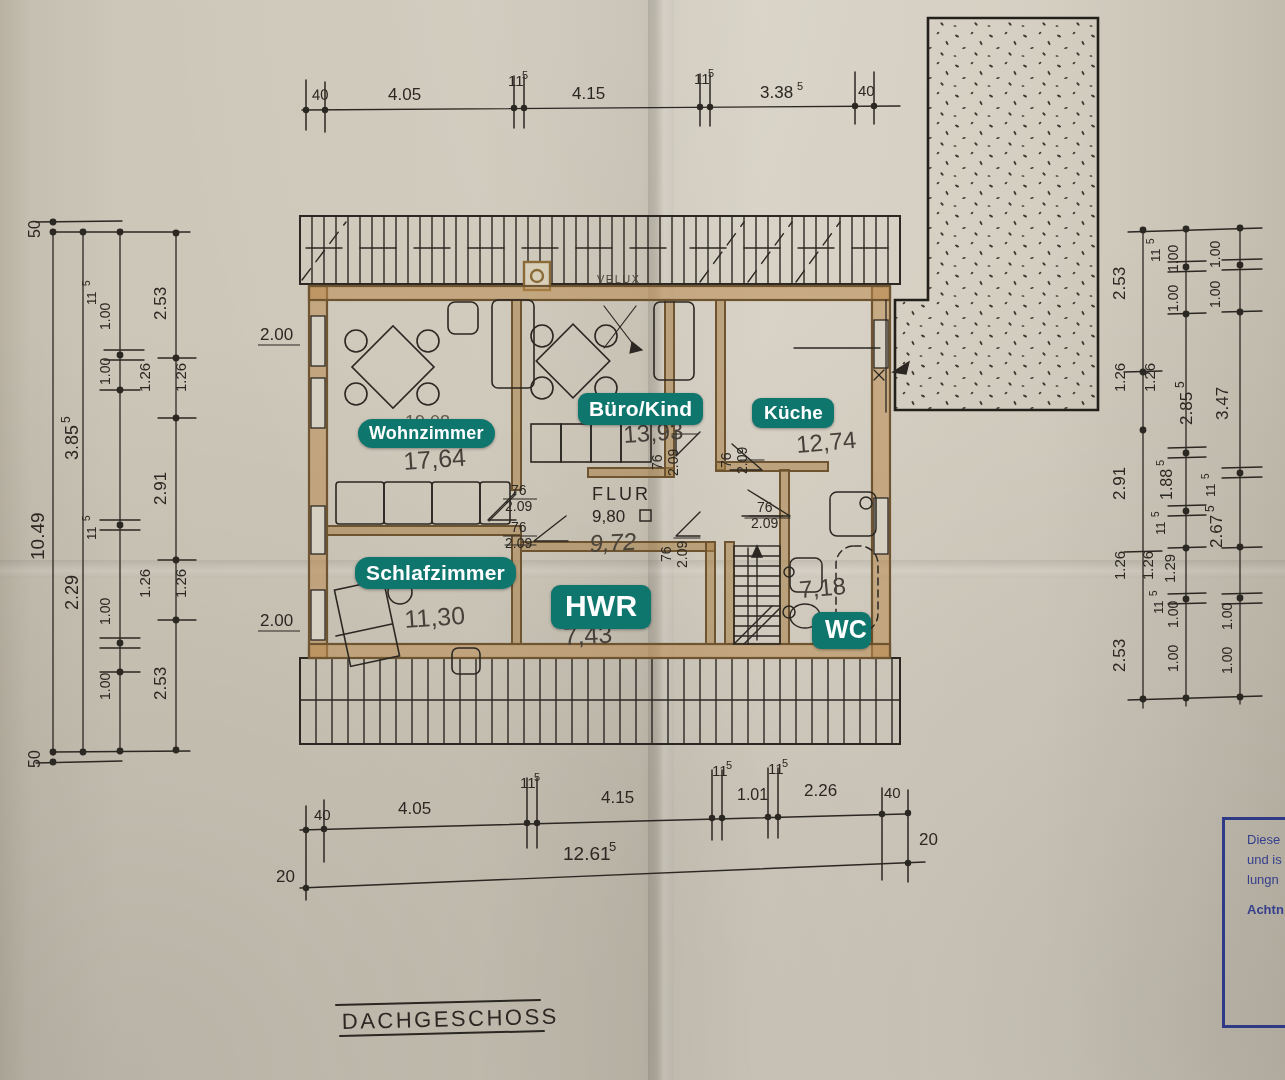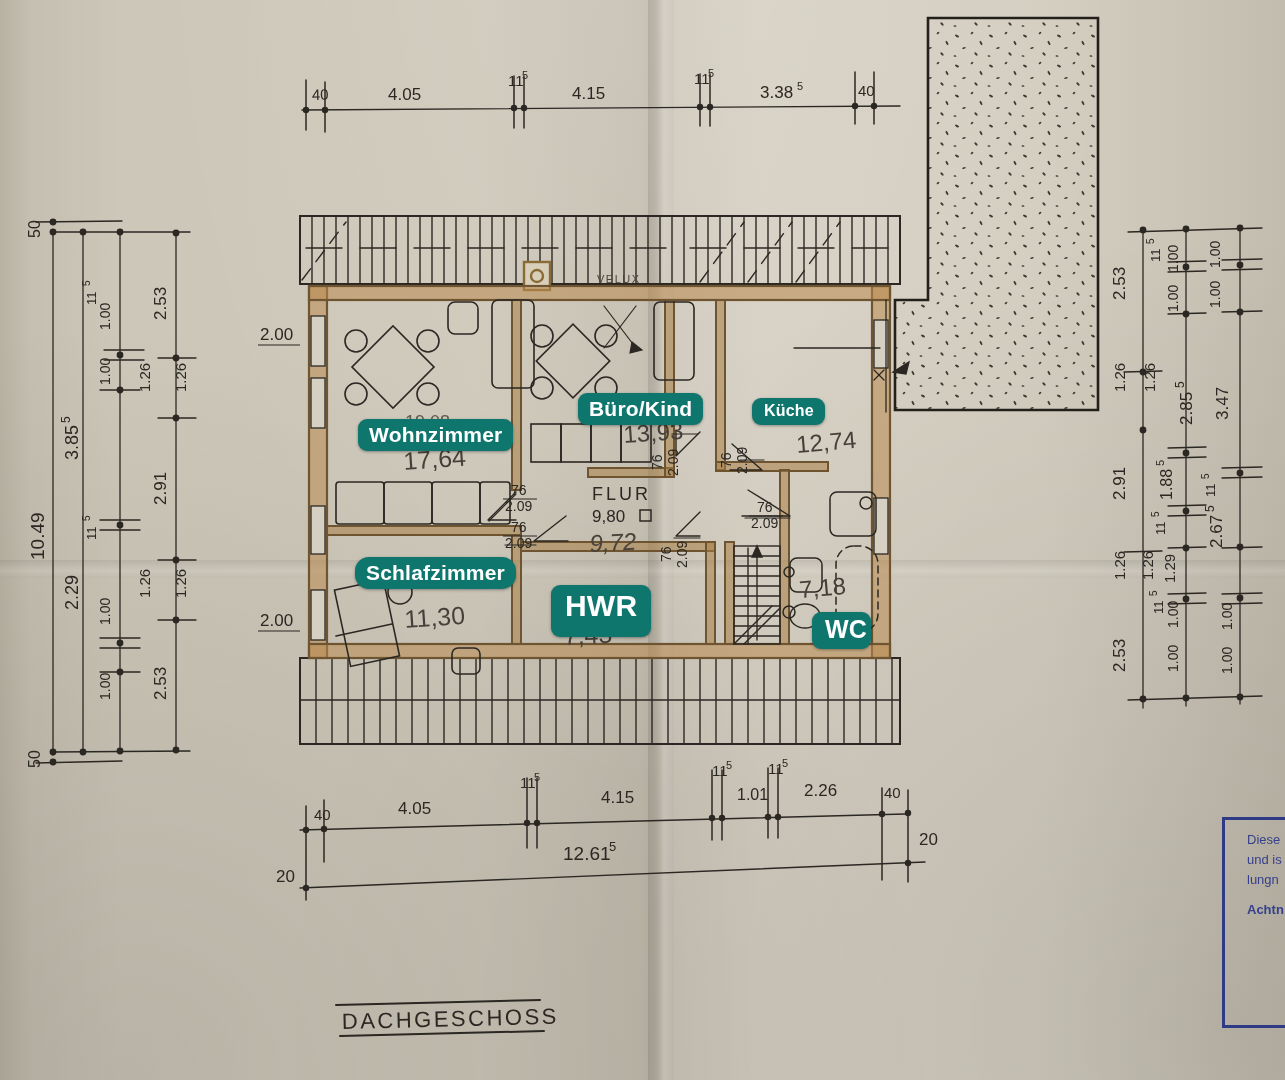--- a/index.html
+++ b/index.html
@@ -633,29 +633,29 @@
       <text x="797" y="453" font-size="24" fill="#46403a" transform="rotate(-5 797 453)">12,74</text>
       <text x="400" y="585" font-size="16" fill="#6a6257">13,52</text>
       <text x="405" y="628" font-size="25" fill="#46403a" transform="rotate(-4 405 628)">11,30</text>
       <text x="564" y="645" font-size="25" fill="#46403a" transform="rotate(-3 564 645)">7,43</text>
       <text x="800" y="598" font-size="24" fill="#46403a" transform="rotate(-5 800 598)">7,18</text>
 
       <text x="342" y="1029" font-size="22" letter-spacing="2.5" transform="rotate(-1.4 342 1029)">DACHGESCHOSS</text>
     </g>
   </svg>
 
-  <div class="chip" style="left:358px;top:419px;font-size:21px;">Wohnzimmer</div>
+  <div class="chip" style="left:358px;top:419px;font-size:18px;border-radius:15px;">Wohnzimmer</div>
 
   <div class="chip" style="left:578px;top:393px;font-size:21px;">Büro/Kind</div>
 
-  <div class="chip" style="left:752px;top:398px;font-size:16px;padding-left:12px;">Küche</div>
+  <div class="chip" style="left:752px;top:398px;font-size:19px;padding-left:12px;">Küche</div>
 
   <div class="chip" style="left:355px;top:557px;font-size:21px;border-radius:14px;">Schlafzimmer</div>
 
-  <div class="chip" style="left:551px;top:585px;font-size:30px;padding:6px 14px 16px 14px;">HWR</div>
+  <div class="chip" style="left:551px;top:585px;font-size:30px;padding:6px 14px 8px 14px;">HWR</div>
 
   <div class="chip" style="left:812px;top:612px;font-size:25px;padding:5px 4px 7px 13px;">WC</div>
 
   <div class="stamp" style="left:1222px;top:817px;width:120px;height:185px;">
     <div>Diese</div>
     <div>und is</div>
     <div>lungn</div>
     <div class="gap"></div>
     <div style="font-weight:bold;">Achtn</div>
   </div>

